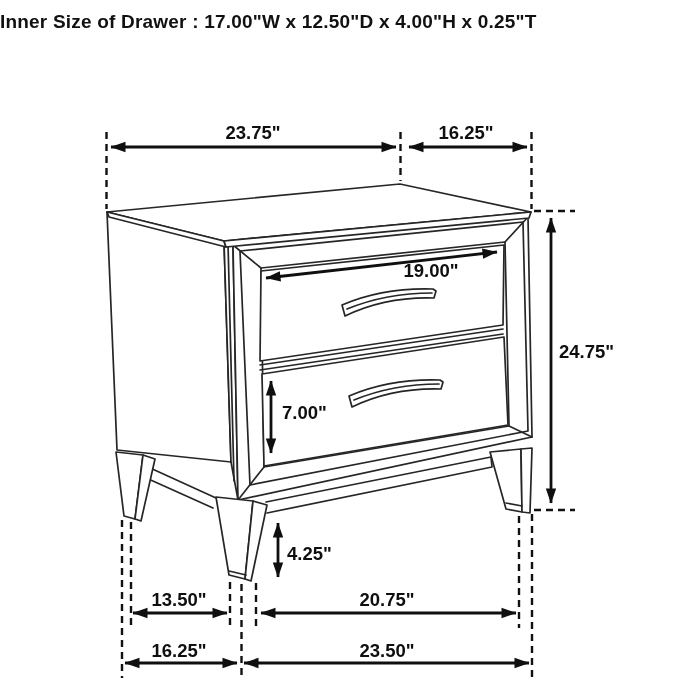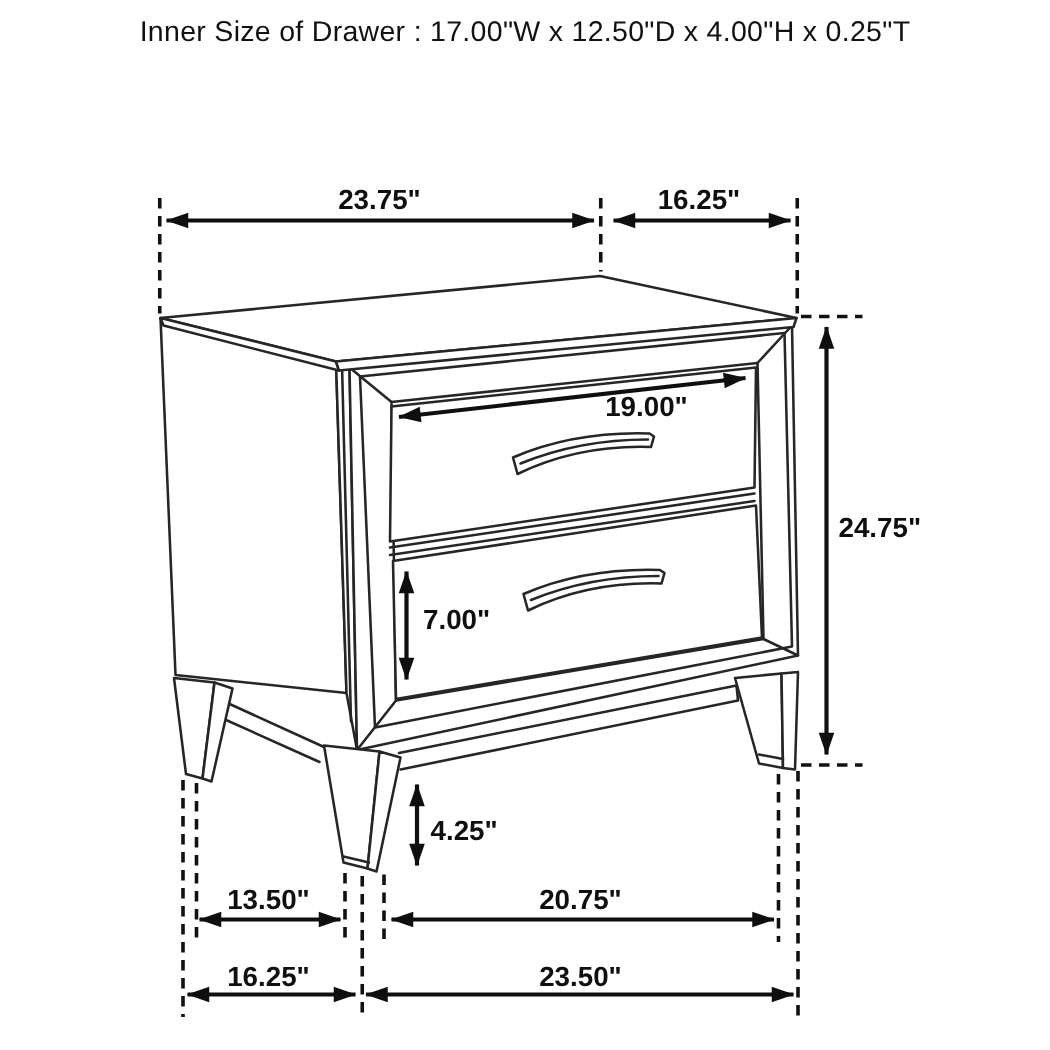--- a/index.html
+++ b/index.html
@@ -1,19 +1,19 @@
 <!DOCTYPE html>
 <html><head>
 <meta charset="utf-8">
 <style>
   html,body{margin:0;padding:0;background:#fff;}
   .stage{position:relative;width:700px;height:700px;background:#ffffff;overflow:hidden;
          font-family:"Liberation Sans",sans-serif;}
-  .title{position:absolute;left:0;top:11px;width:700px;text-align:center;
-         font-size:19px;font-weight:normal;color:#111;letter-spacing:.2px;}
+  .title{position:absolute;left:0;top:11px;width:700px;text-align:left;
+         font-size:19px;font-weight:bold;color:#111;letter-spacing:.2px;}
   svg{position:absolute;left:0;top:0;}
   .furn{stroke:#262626;stroke-width:1.7;fill:none;stroke-linejoin:round;stroke-linecap:round;}
   .solid{fill:#ffffff;}
   .dash{stroke:#111;stroke-width:2.4;stroke-dasharray:7 5;fill:none;}
   .dim{stroke:#0f0f0f;stroke-width:2.8;fill:none;}
   .dimlbl{font-family:"Liberation Sans",sans-serif;font-size:18.5px;font-weight:bold;fill:#0f0f0f;}
   #ah path{fill:#0f0f0f;}
 </style>
 </head>
 <body>

